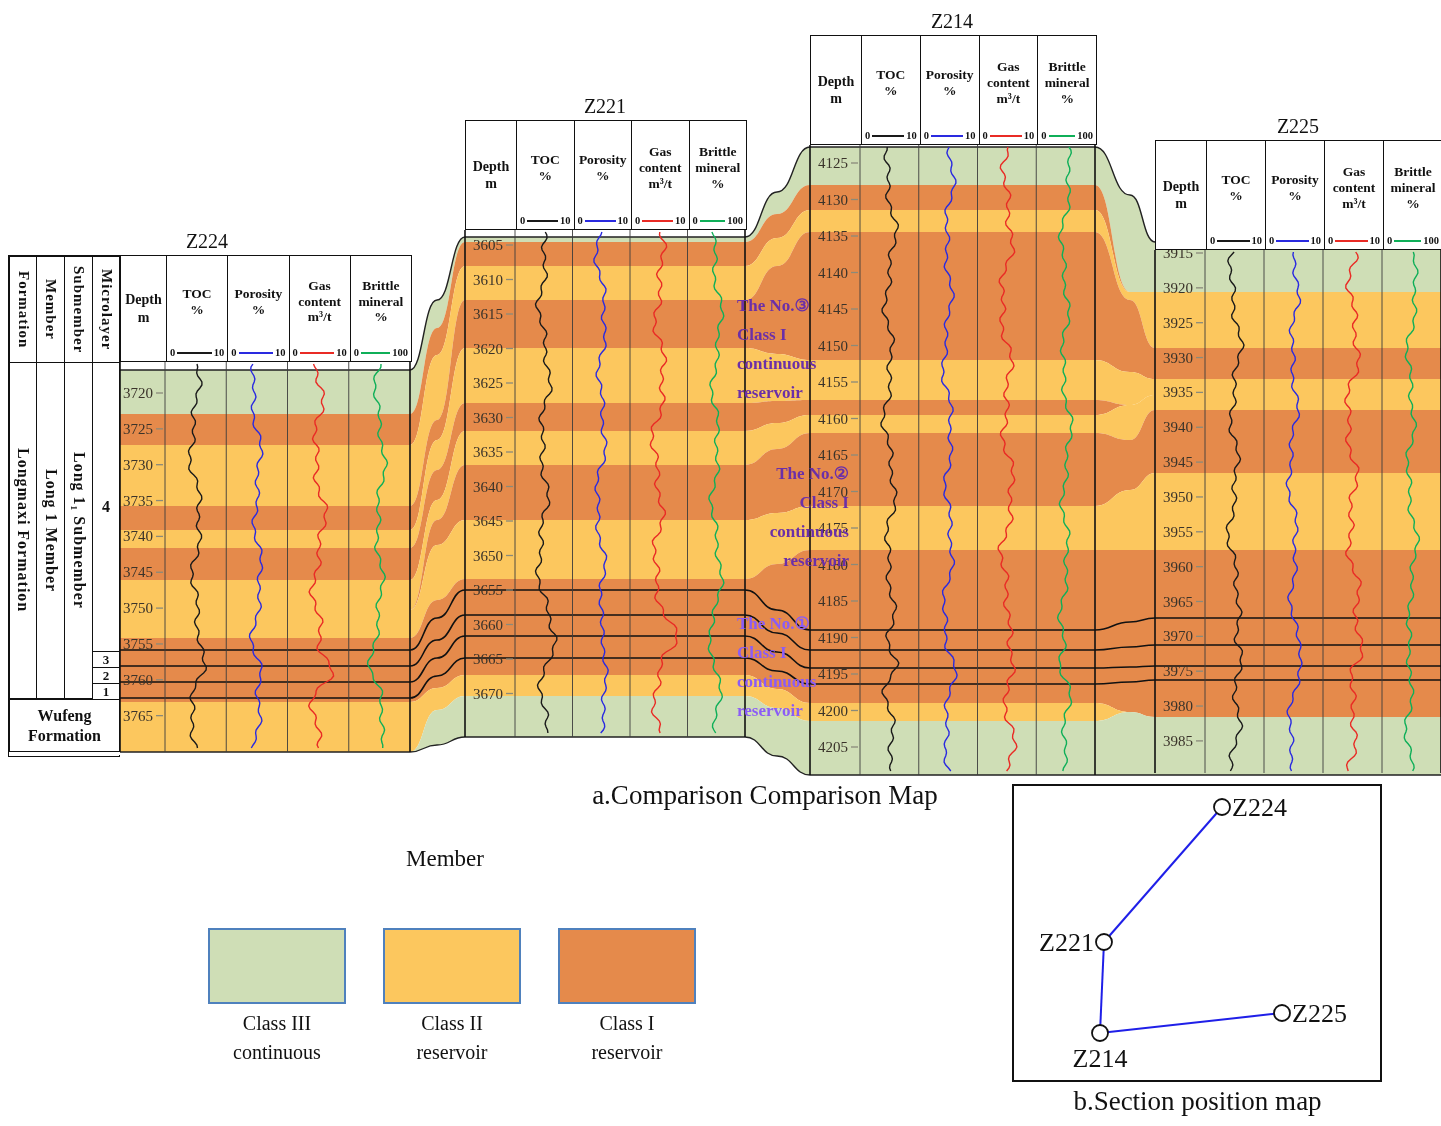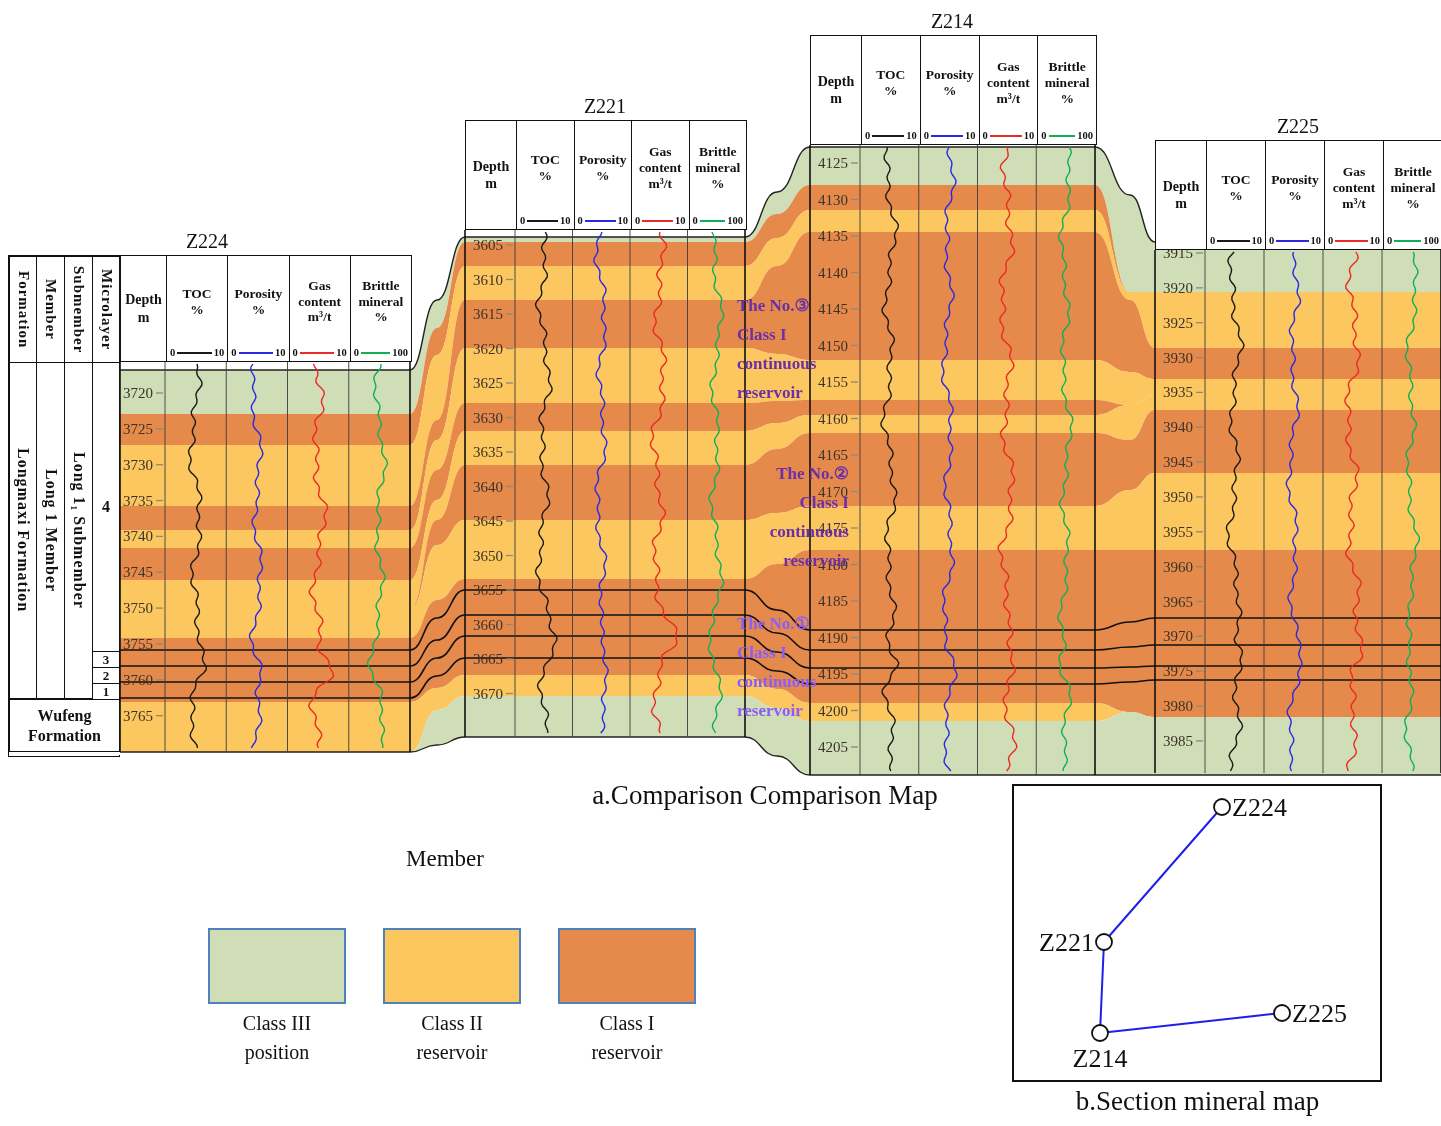--- a/index.html
+++ b/index.html
@@ -444,28 +444,28 @@
 Class I
 continuous
 reservoir</div>
 
   <div class="cap" id="caption-a">a.Comparison Comparison Map</div>
   <div class="cap" id="legend-title">Member</div>
 
   <div class="lgitem" style="left:208px">
     <div class="lgbox" style="background: rgb(207, 222, 182); border-color: rgb(79, 129, 189);"></div>
     <div class="lglabel">Class III
-position</div>
+continuous</div>
   </div>
   <div class="lgitem" style="left:383px">
     <div class="lgbox" style="background: rgb(252, 199, 94); border-color: rgb(79, 129, 189);"></div>
     <div class="lglabel">Class II
 reservoir</div>
   </div>
   <div class="lgitem" style="left:558px">
     <div class="lgbox" style="background: rgb(229, 138, 75); border-color: rgb(79, 129, 189);"></div>
     <div class="lglabel">Class I
 reservoir</div>
   </div>
 
   <div id="posmap-frame"></div>
-  <div class="cap" id="caption-b">b.Section mineral map</div>
+  <div class="cap" id="caption-b">b.Section position map</div>
 </div>
 
 </body></html>

